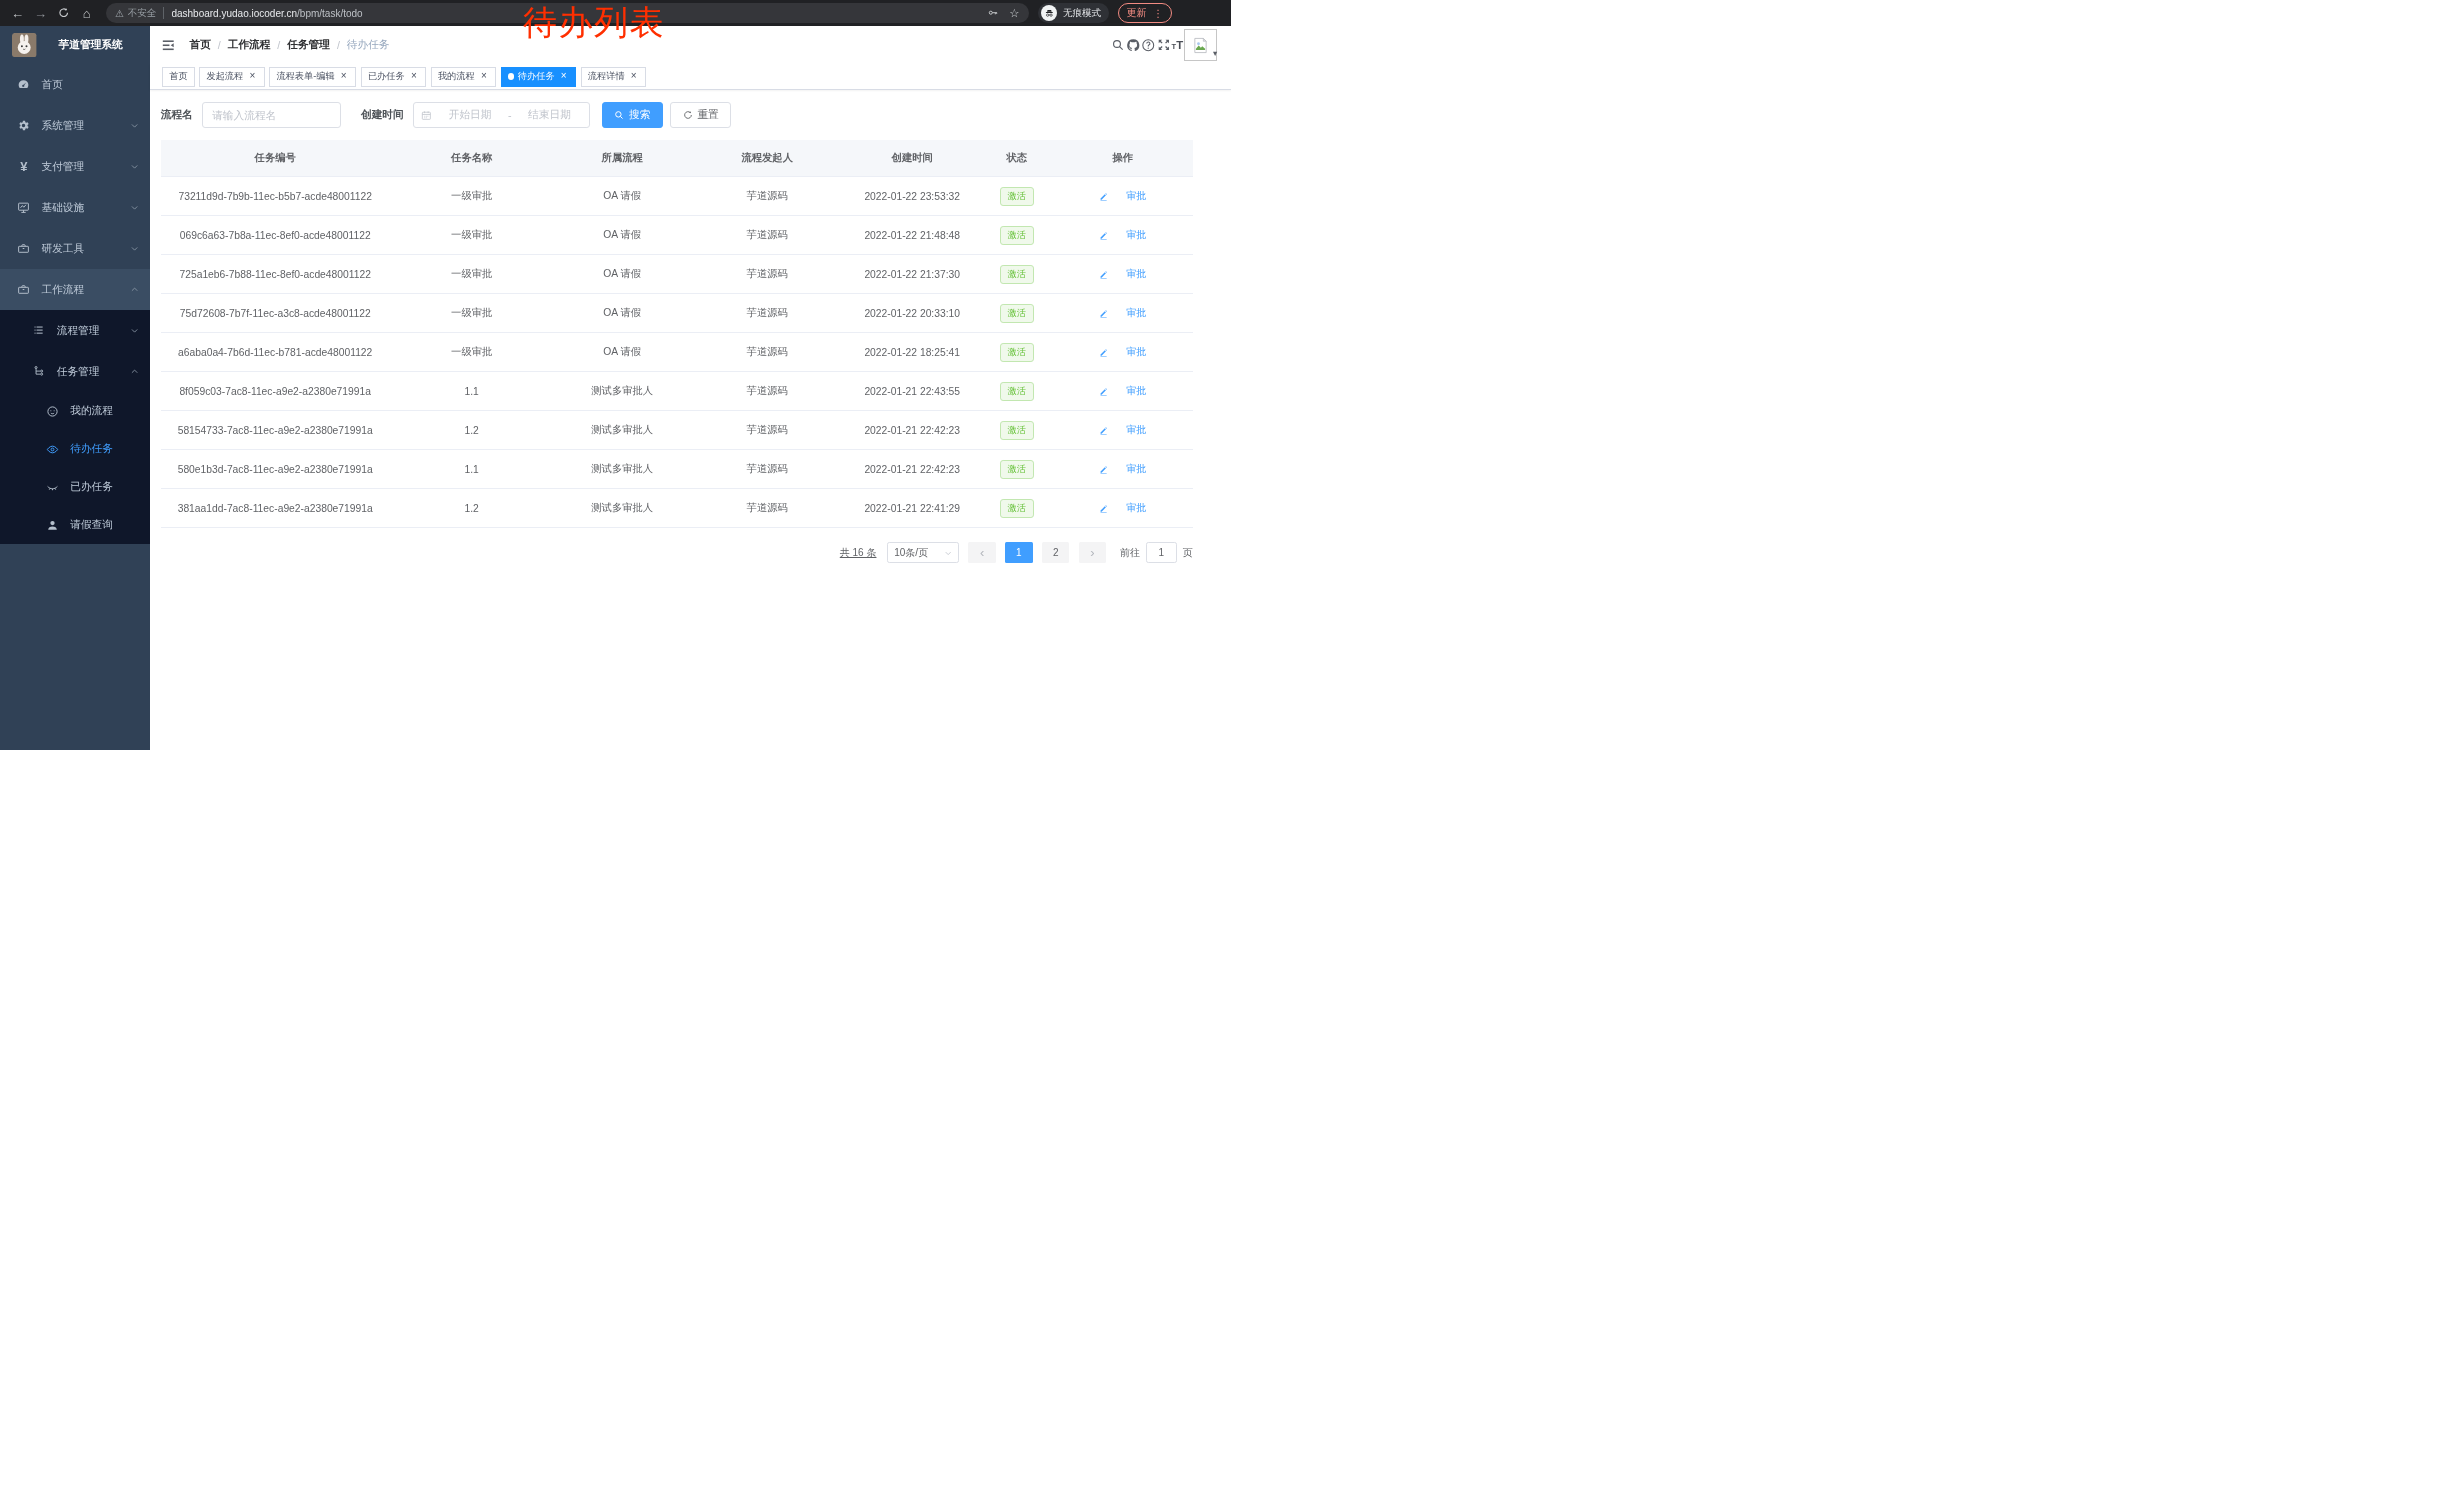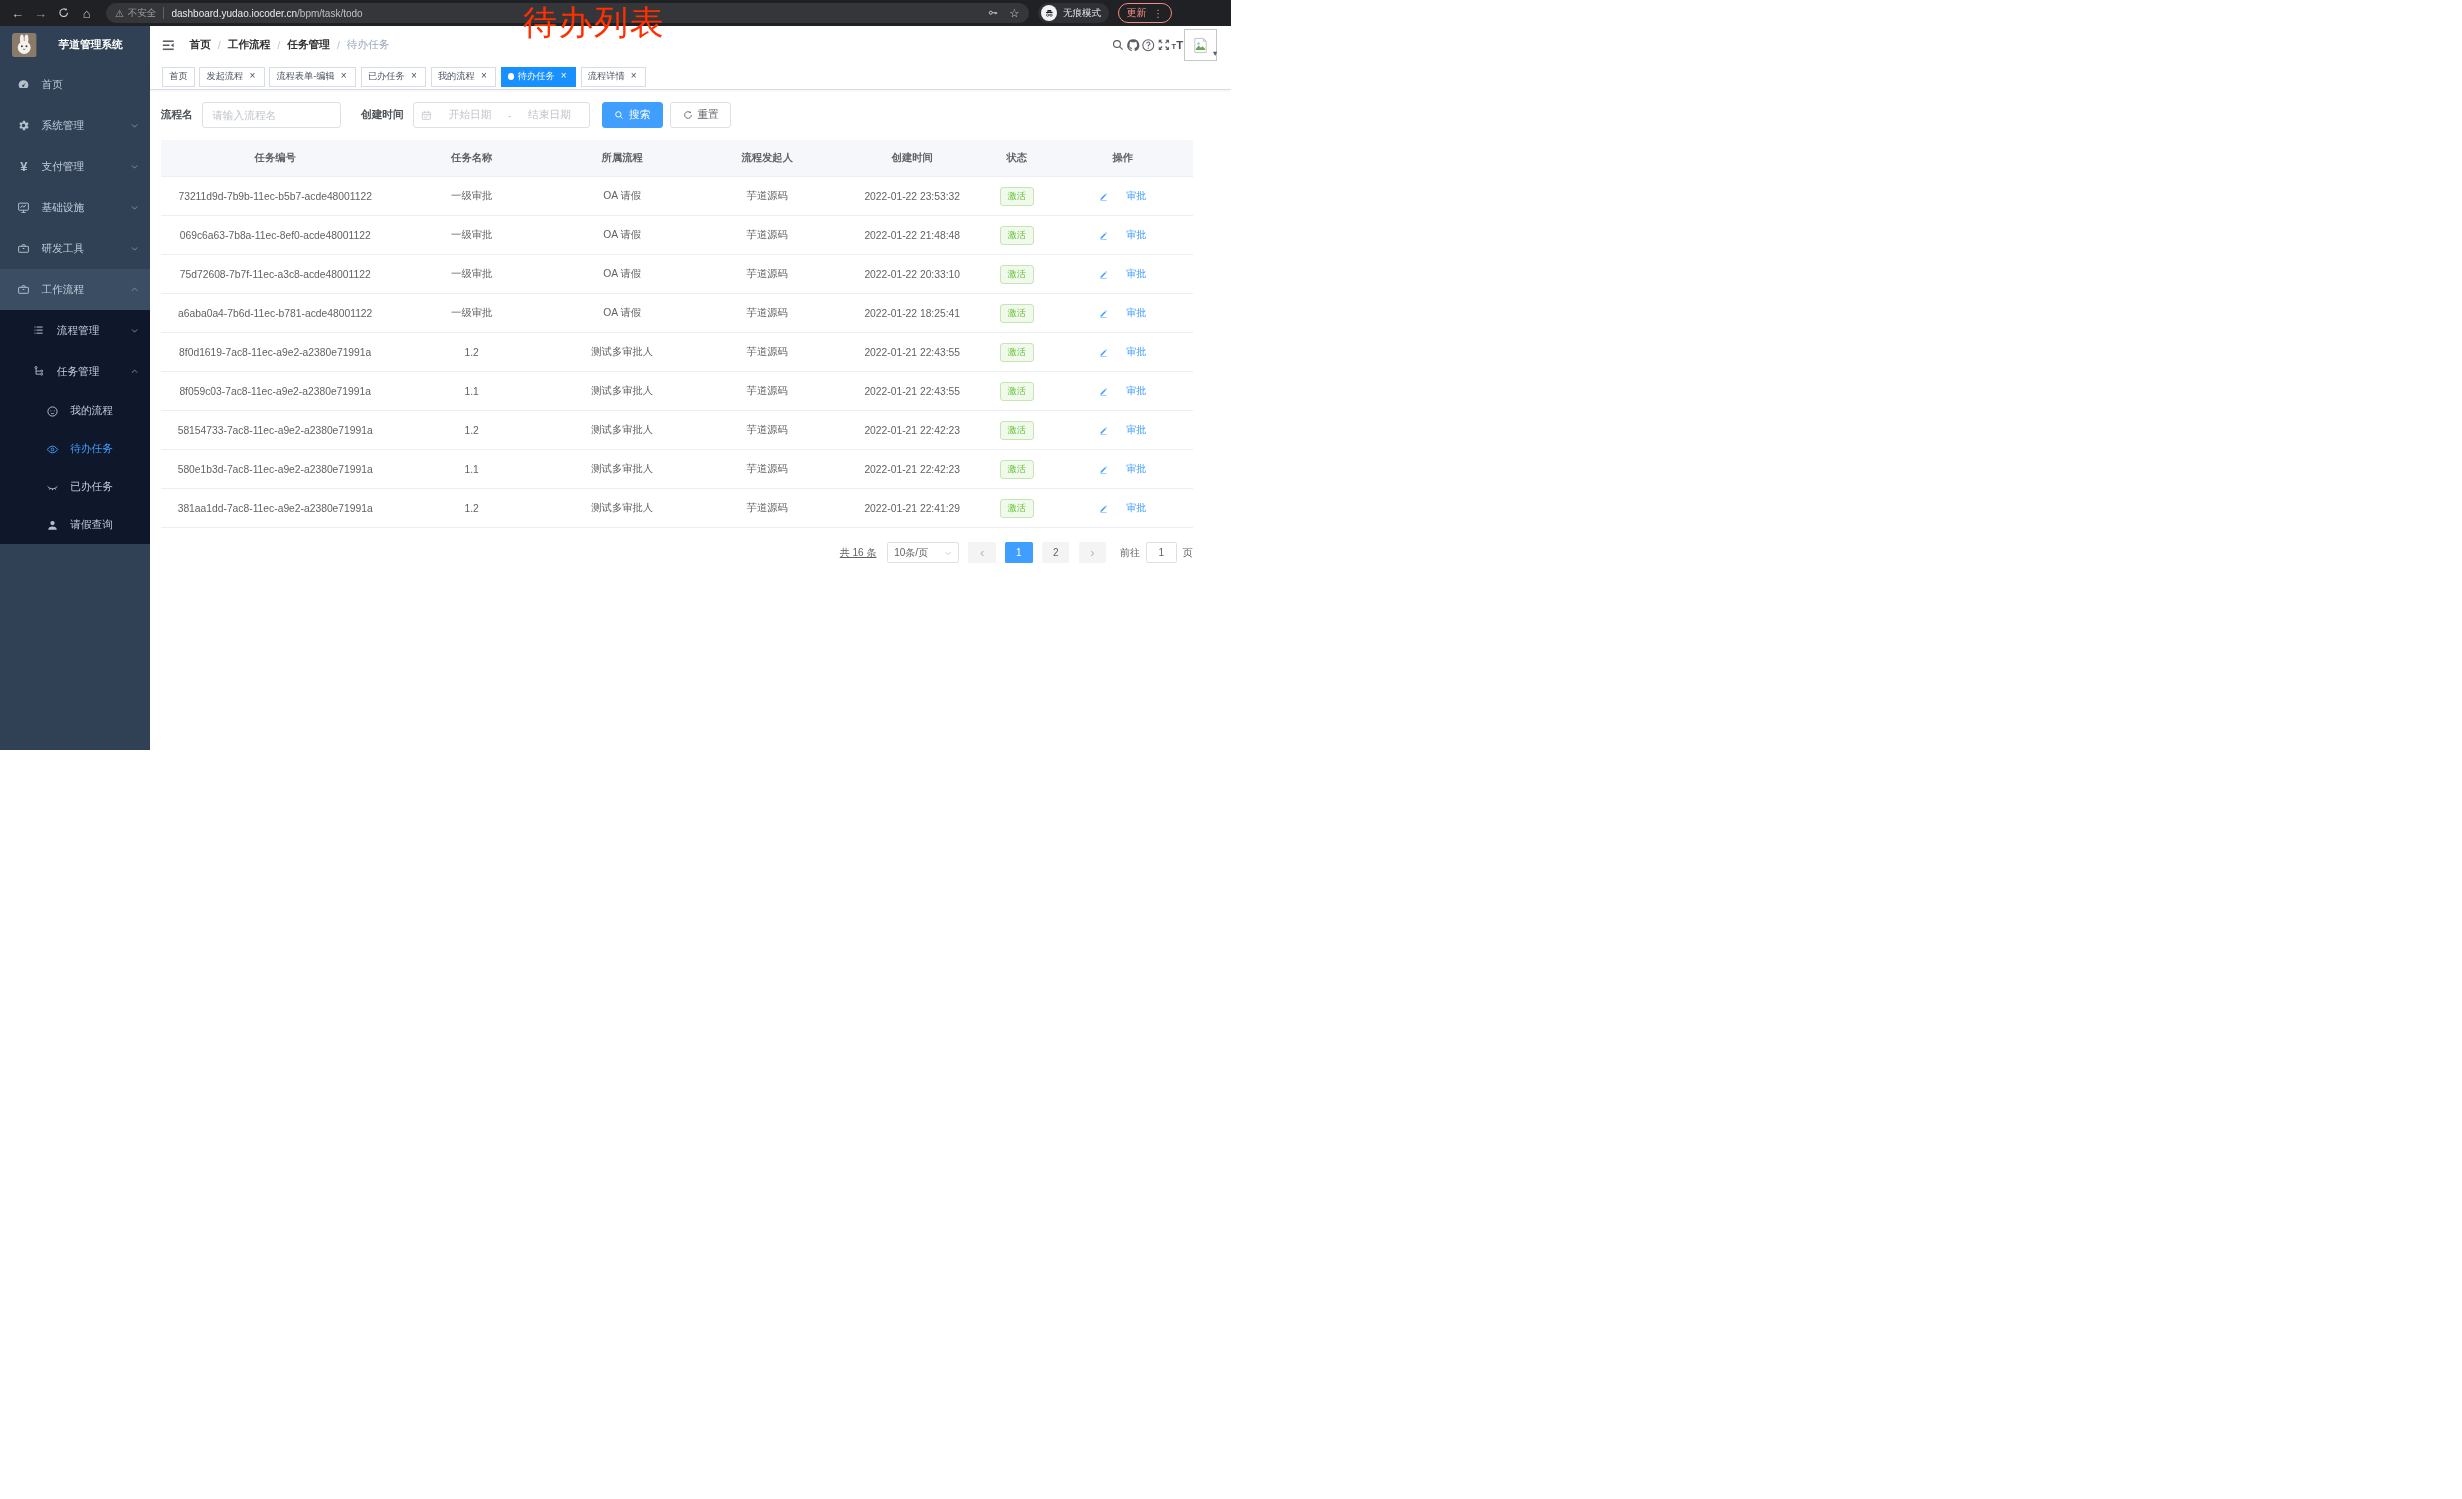--- a/index.html
+++ b/index.html
@@ -505,20 +505,36 @@
               <td>
                 <span class="action-link">
                   <svg width="9.2" height="9.2" viewBox="0 0 24 24" fill="currentColor">
                     <path d="M4 17.2 15.3 5.9l2.8 2.8L6.8 20H4zM16.7 4.5l1.4-1.4 2.8 2.8-1.4 1.4zM4 21.5h16v1.6H4z"></path>
                   </svg>
                   <span>审批</span>
                 </span>
               </td>
             </tr>
 
+            <tr>
+              <td>725a1eb6-7b88-11ec-8ef0-acde48001122</td>
+              <td>一级审批</td>
+              <td>OA 请假</td>
+              <td>芋道源码</td>
+              <td>2022-01-22 21:37:30</td>
+              <td><span class="badge">激活</span></td>
+              <td>
+                <span class="action-link">
+                  <svg width="9.2" height="9.2" viewBox="0 0 24 24" fill="currentColor">
+                    <path d="M4 17.2 15.3 5.9l2.8 2.8L6.8 20H4zM16.7 4.5l1.4-1.4 2.8 2.8-1.4 1.4zM4 21.5h16v1.6H4z"></path>
+                  </svg>
+                  <span>审批</span>
+                </span>
+              </td>
+            </tr>
 
             <tr>
               <td>75d72608-7b7f-11ec-a3c8-acde48001122</td>
               <td>一级审批</td>
               <td>OA 请假</td>
               <td>芋道源码</td>
               <td>2022-01-22 20:33:10</td>
               <td><span class="badge">激活</span></td>
               <td>
                 <span class="action-link">
@@ -540,36 +556,20 @@
               <td>
                 <span class="action-link">
                   <svg width="9.2" height="9.2" viewBox="0 0 24 24" fill="currentColor">
                     <path d="M4 17.2 15.3 5.9l2.8 2.8L6.8 20H4zM16.7 4.5l1.4-1.4 2.8 2.8-1.4 1.4zM4 21.5h16v1.6H4z"></path>
                   </svg>
                   <span>审批</span>
                 </span>
               </td>
             </tr>
 
-            <tr>
-              <td>8f0d1619-7ac8-11ec-a9e2-a2380e71991a</td>
-              <td>1.2</td>
-              <td>测试多审批人</td>
-              <td>芋道源码</td>
-              <td>2022-01-21 22:43:55</td>
-              <td><span class="badge">激活</span></td>
-              <td>
-                <span class="action-link">
-                  <svg width="9.2" height="9.2" viewBox="0 0 24 24" fill="currentColor">
-                    <path d="M4 17.2 15.3 5.9l2.8 2.8L6.8 20H4zM16.7 4.5l1.4-1.4 2.8 2.8-1.4 1.4zM4 21.5h16v1.6H4z"></path>
-                  </svg>
-                  <span>审批</span>
-                </span>
-              </td>
-            </tr>
 
             <tr>
               <td>8f059c03-7ac8-11ec-a9e2-a2380e71991a</td>
               <td>1.1</td>
               <td>测试多审批人</td>
               <td>芋道源码</td>
               <td>2022-01-21 22:43:55</td>
               <td><span class="badge">激活</span></td>
               <td>
                 <span class="action-link">

